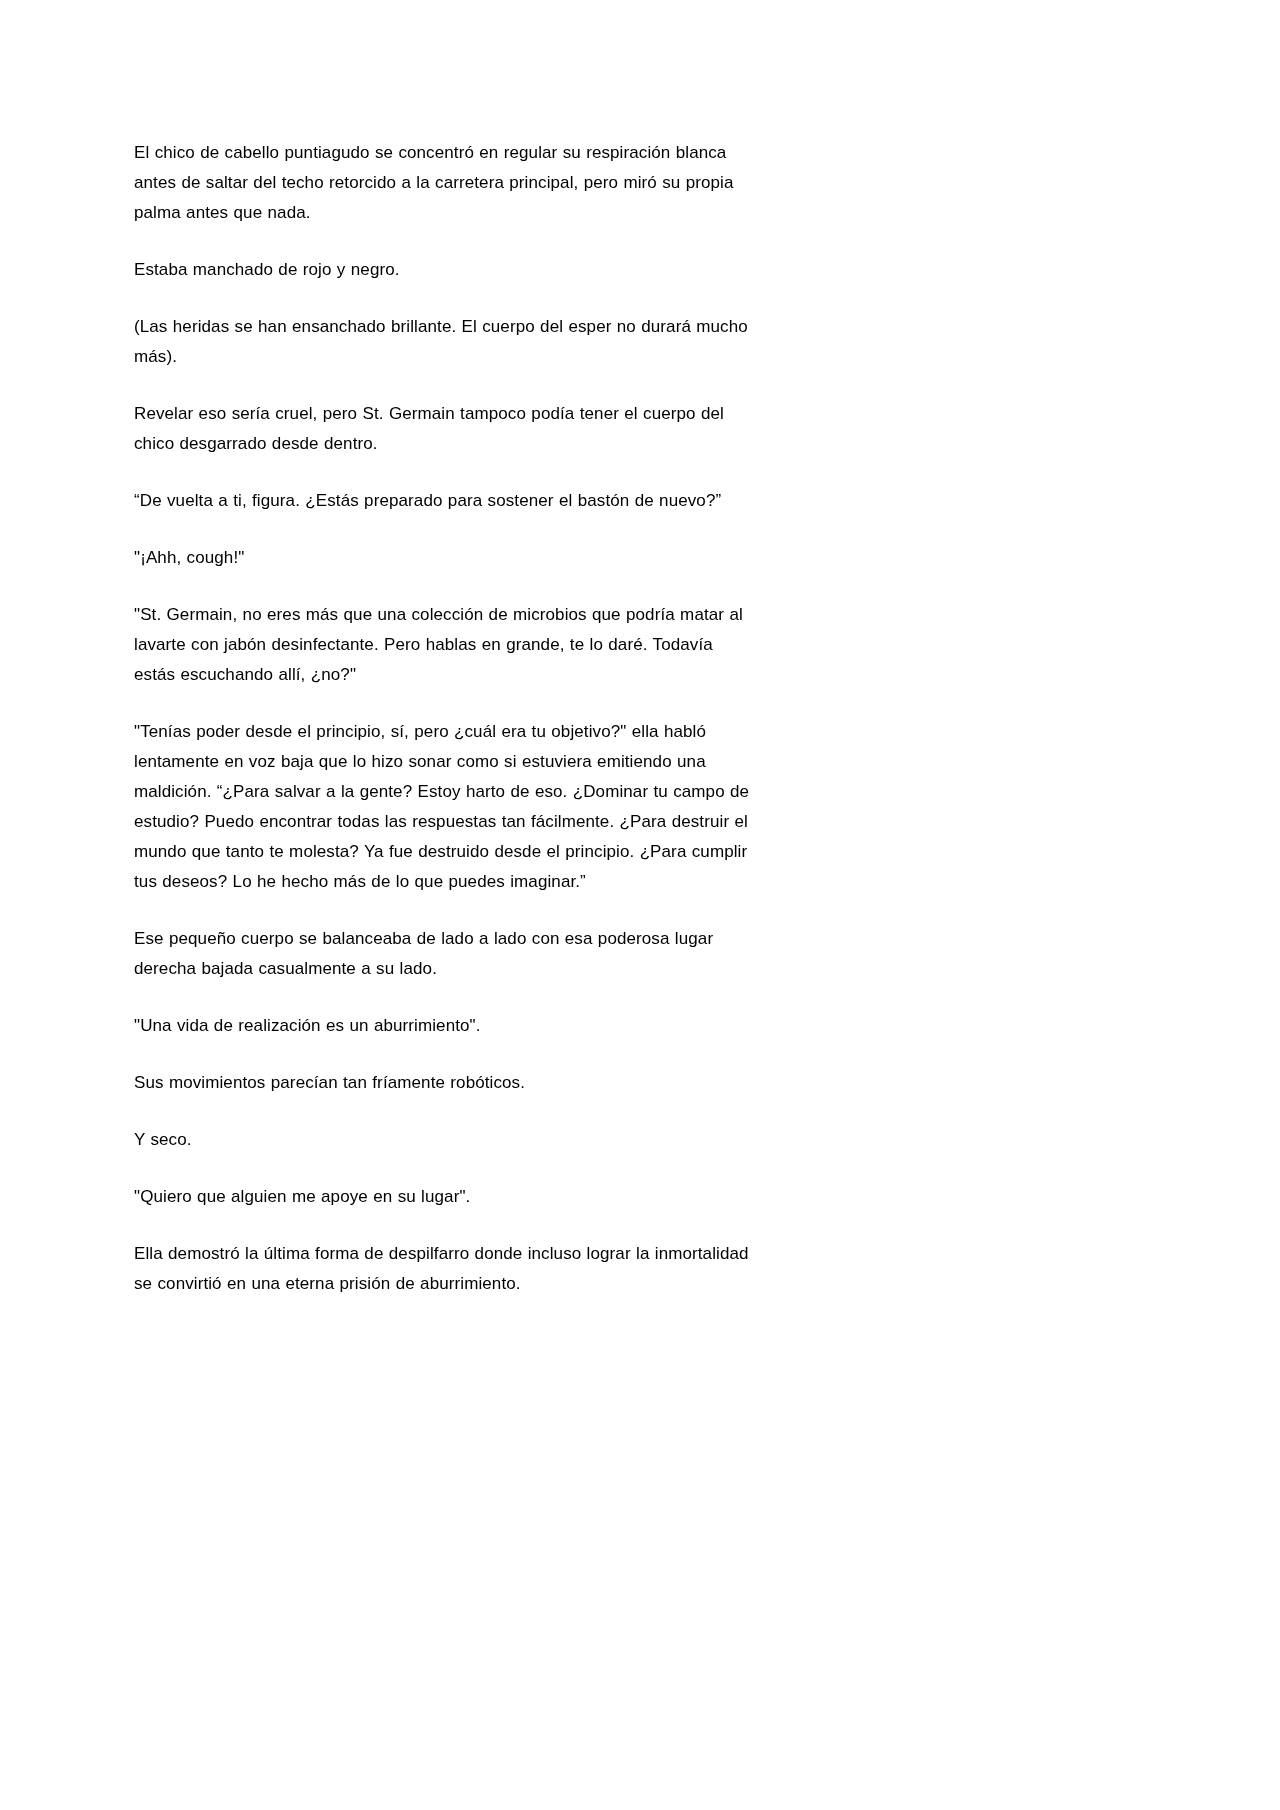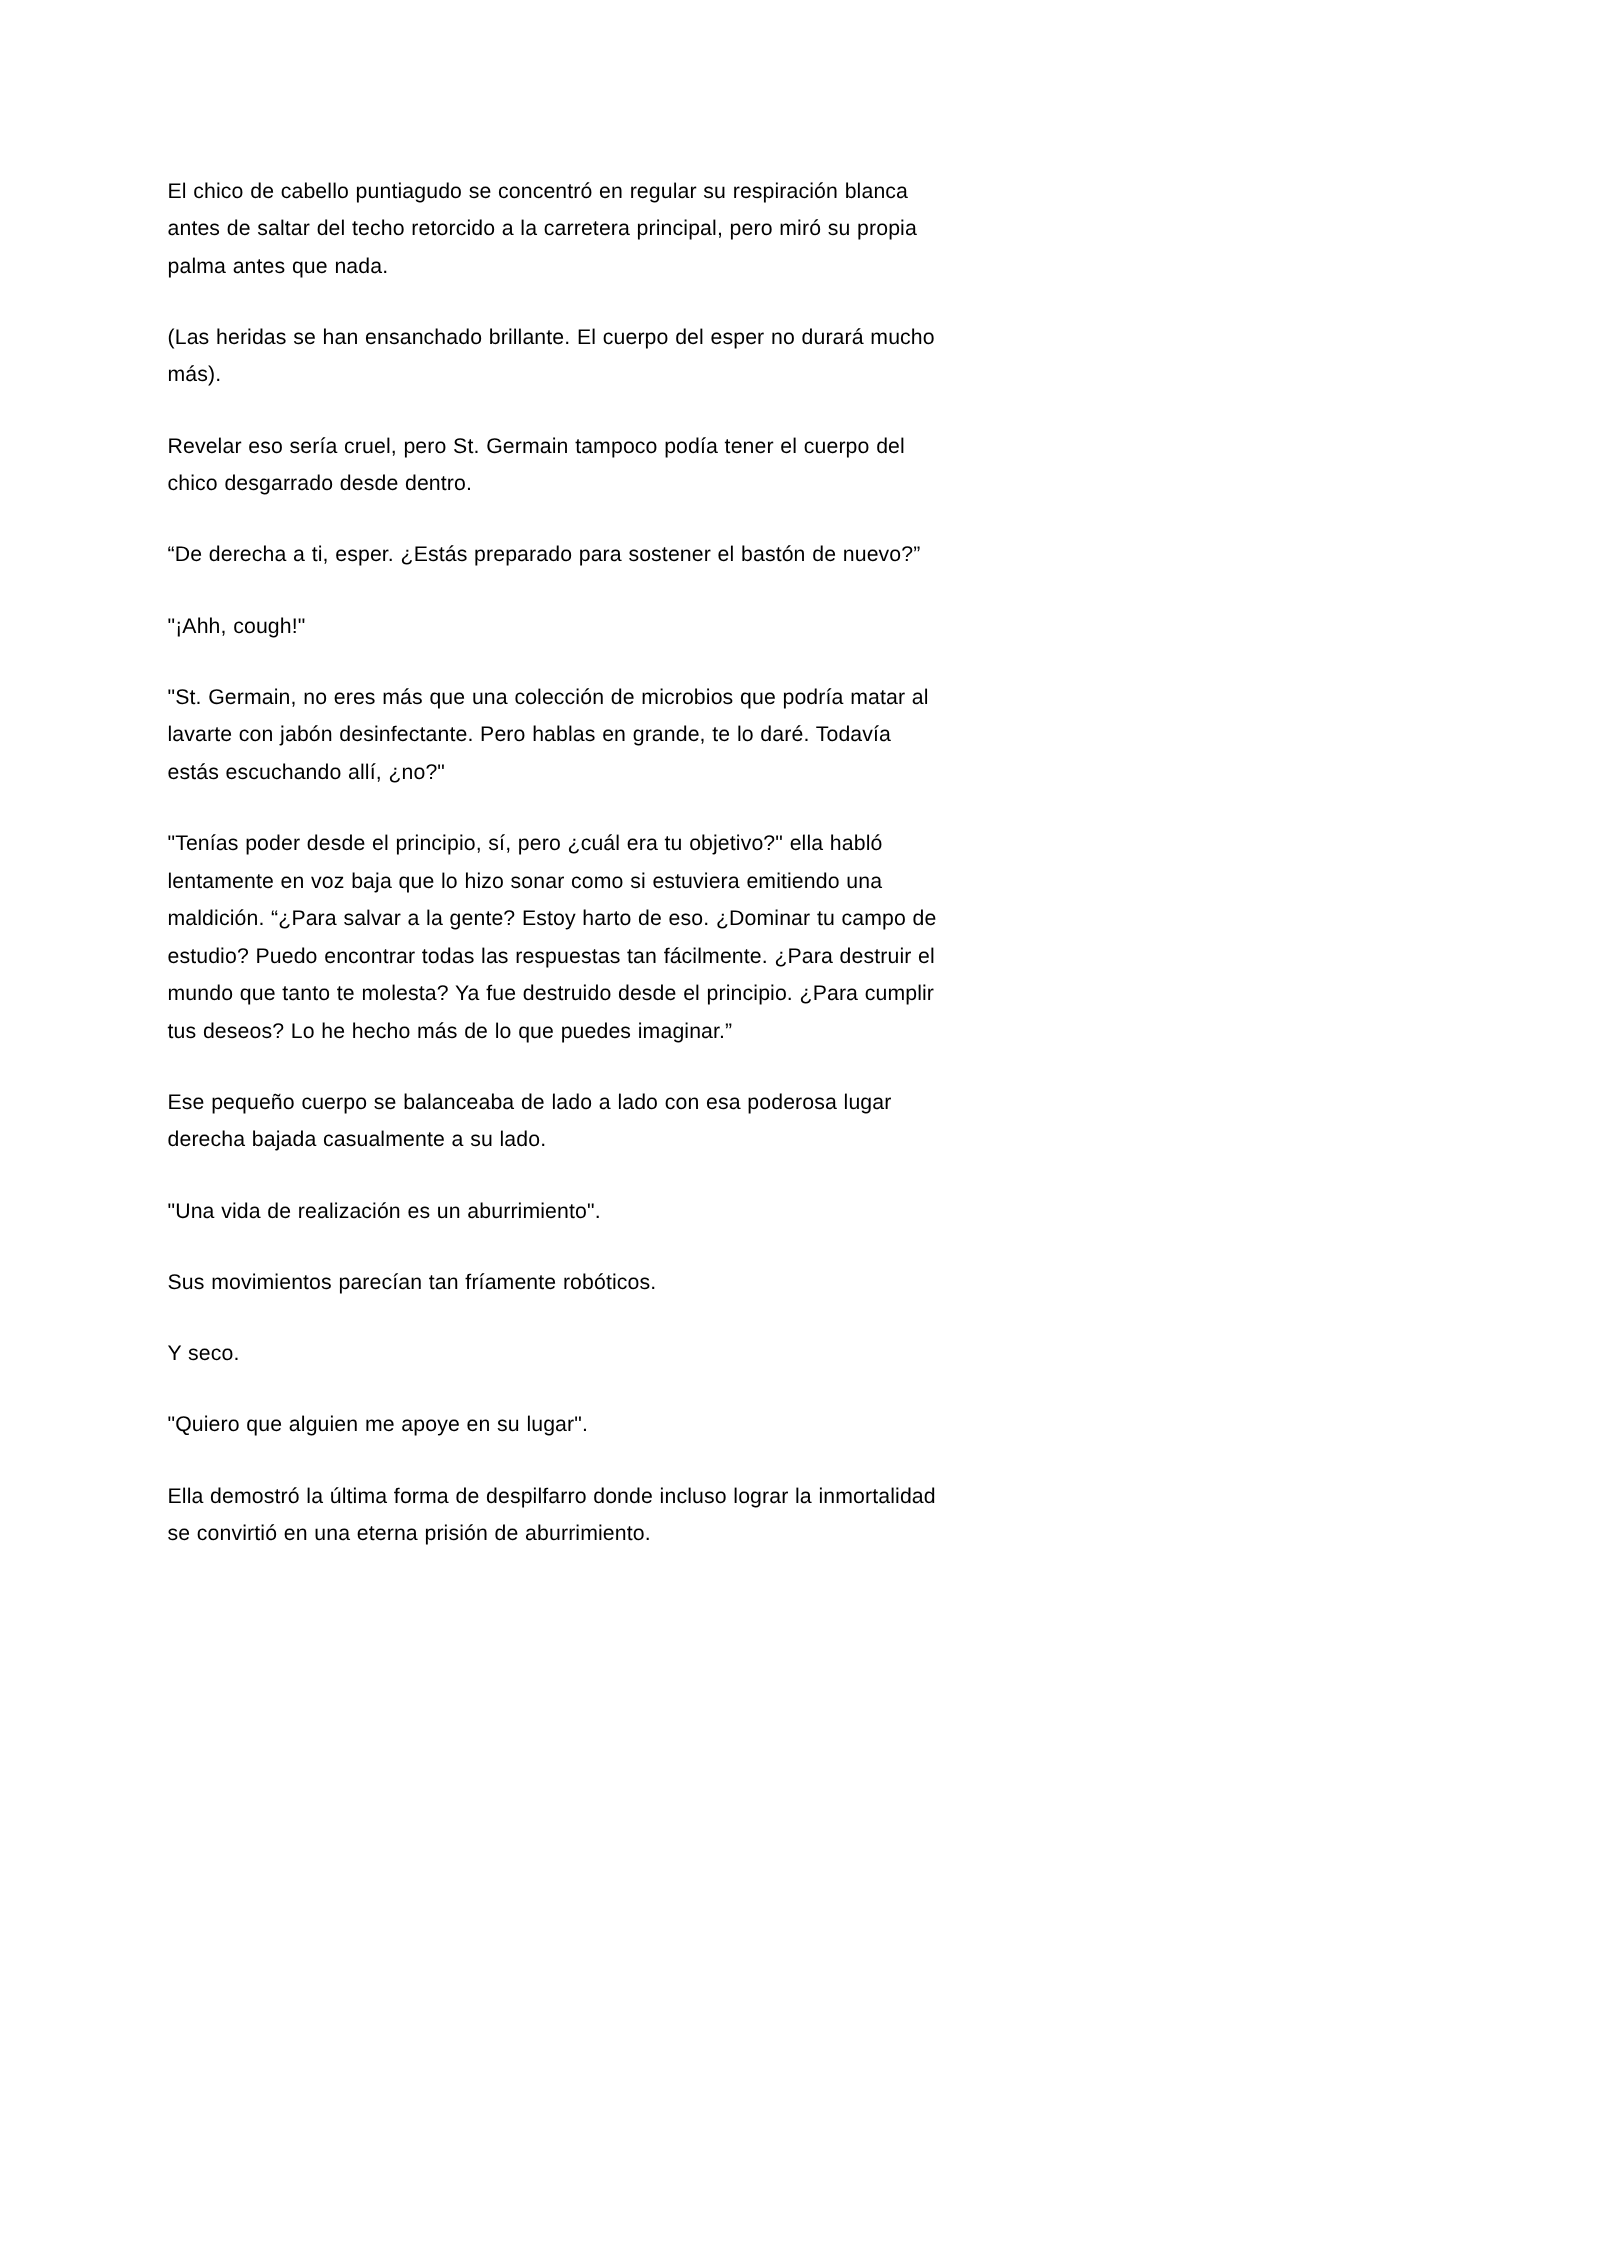--- a/index.html
+++ b/index.html
@@ -27,23 +27,24 @@
     letter-spacing: 0.1px;
     word-spacing: 0.5px;
   }
 </style>
 </head>
 <body>
 
 <div class="page">
   <div class="content">
     <p>El chico de cabello puntiagudo se concentró en regular su respiración blanca antes de saltar del techo retorcido a la carretera principal, pero miró su propia palma antes que nada.</p>
+    <p>Estaba manchado de rojo y negro.</p>
     <p>(Las heridas se han ensanchado brillante. El cuerpo del esper no durará mucho más).</p>
     <p>Revelar eso sería cruel, pero St. Germain tampoco podía tener el cuerpo del chico desgarrado desde dentro.</p>
-    <p>“De derecha a ti, esper. ¿Estás preparado para sostener el bastón de nuevo?”</p>
+    <p>“De vuelta a ti, figura. ¿Estás preparado para sostener el bastón de nuevo?”</p>
     <p>"¡Ahh, cough!"</p>
     <p>"St. Germain, no eres más que una colección de microbios que podría matar al lavarte con jabón desinfectante. Pero hablas en grande, te lo daré. Todavía estás escuchando allí, ¿no?"</p>
     <p>"Tenías poder desde el principio, sí, pero ¿cuál era tu objetivo?" ella habló lentamente en voz baja que lo hizo sonar como si estuviera emitiendo una maldición. “¿Para salvar a la gente? Estoy harto de eso. ¿Dominar tu campo de estudio? Puedo encontrar todas las respuestas tan fácilmente. ¿Para destruir el mundo que tanto te molesta? Ya fue destruido desde el principio. ¿Para cumplir tus deseos? Lo he hecho más de lo que puedes imaginar.”</p>
     <p>Ese pequeño cuerpo se balanceaba de lado a lado con esa poderosa lugar derecha bajada casualmente a su lado.</p>
     <p>"Una vida de realización es un aburrimiento".</p>
     <p>Sus movimientos parecían tan fríamente robóticos.</p>
     <p>Y seco.</p>
     <p>"Quiero que alguien me apoye en su lugar".</p>
     <p>Ella demostró la última forma de despilfarro donde incluso lograr la inmortalidad se convirtió en una eterna prisión de aburrimiento.</p>
   </div>

